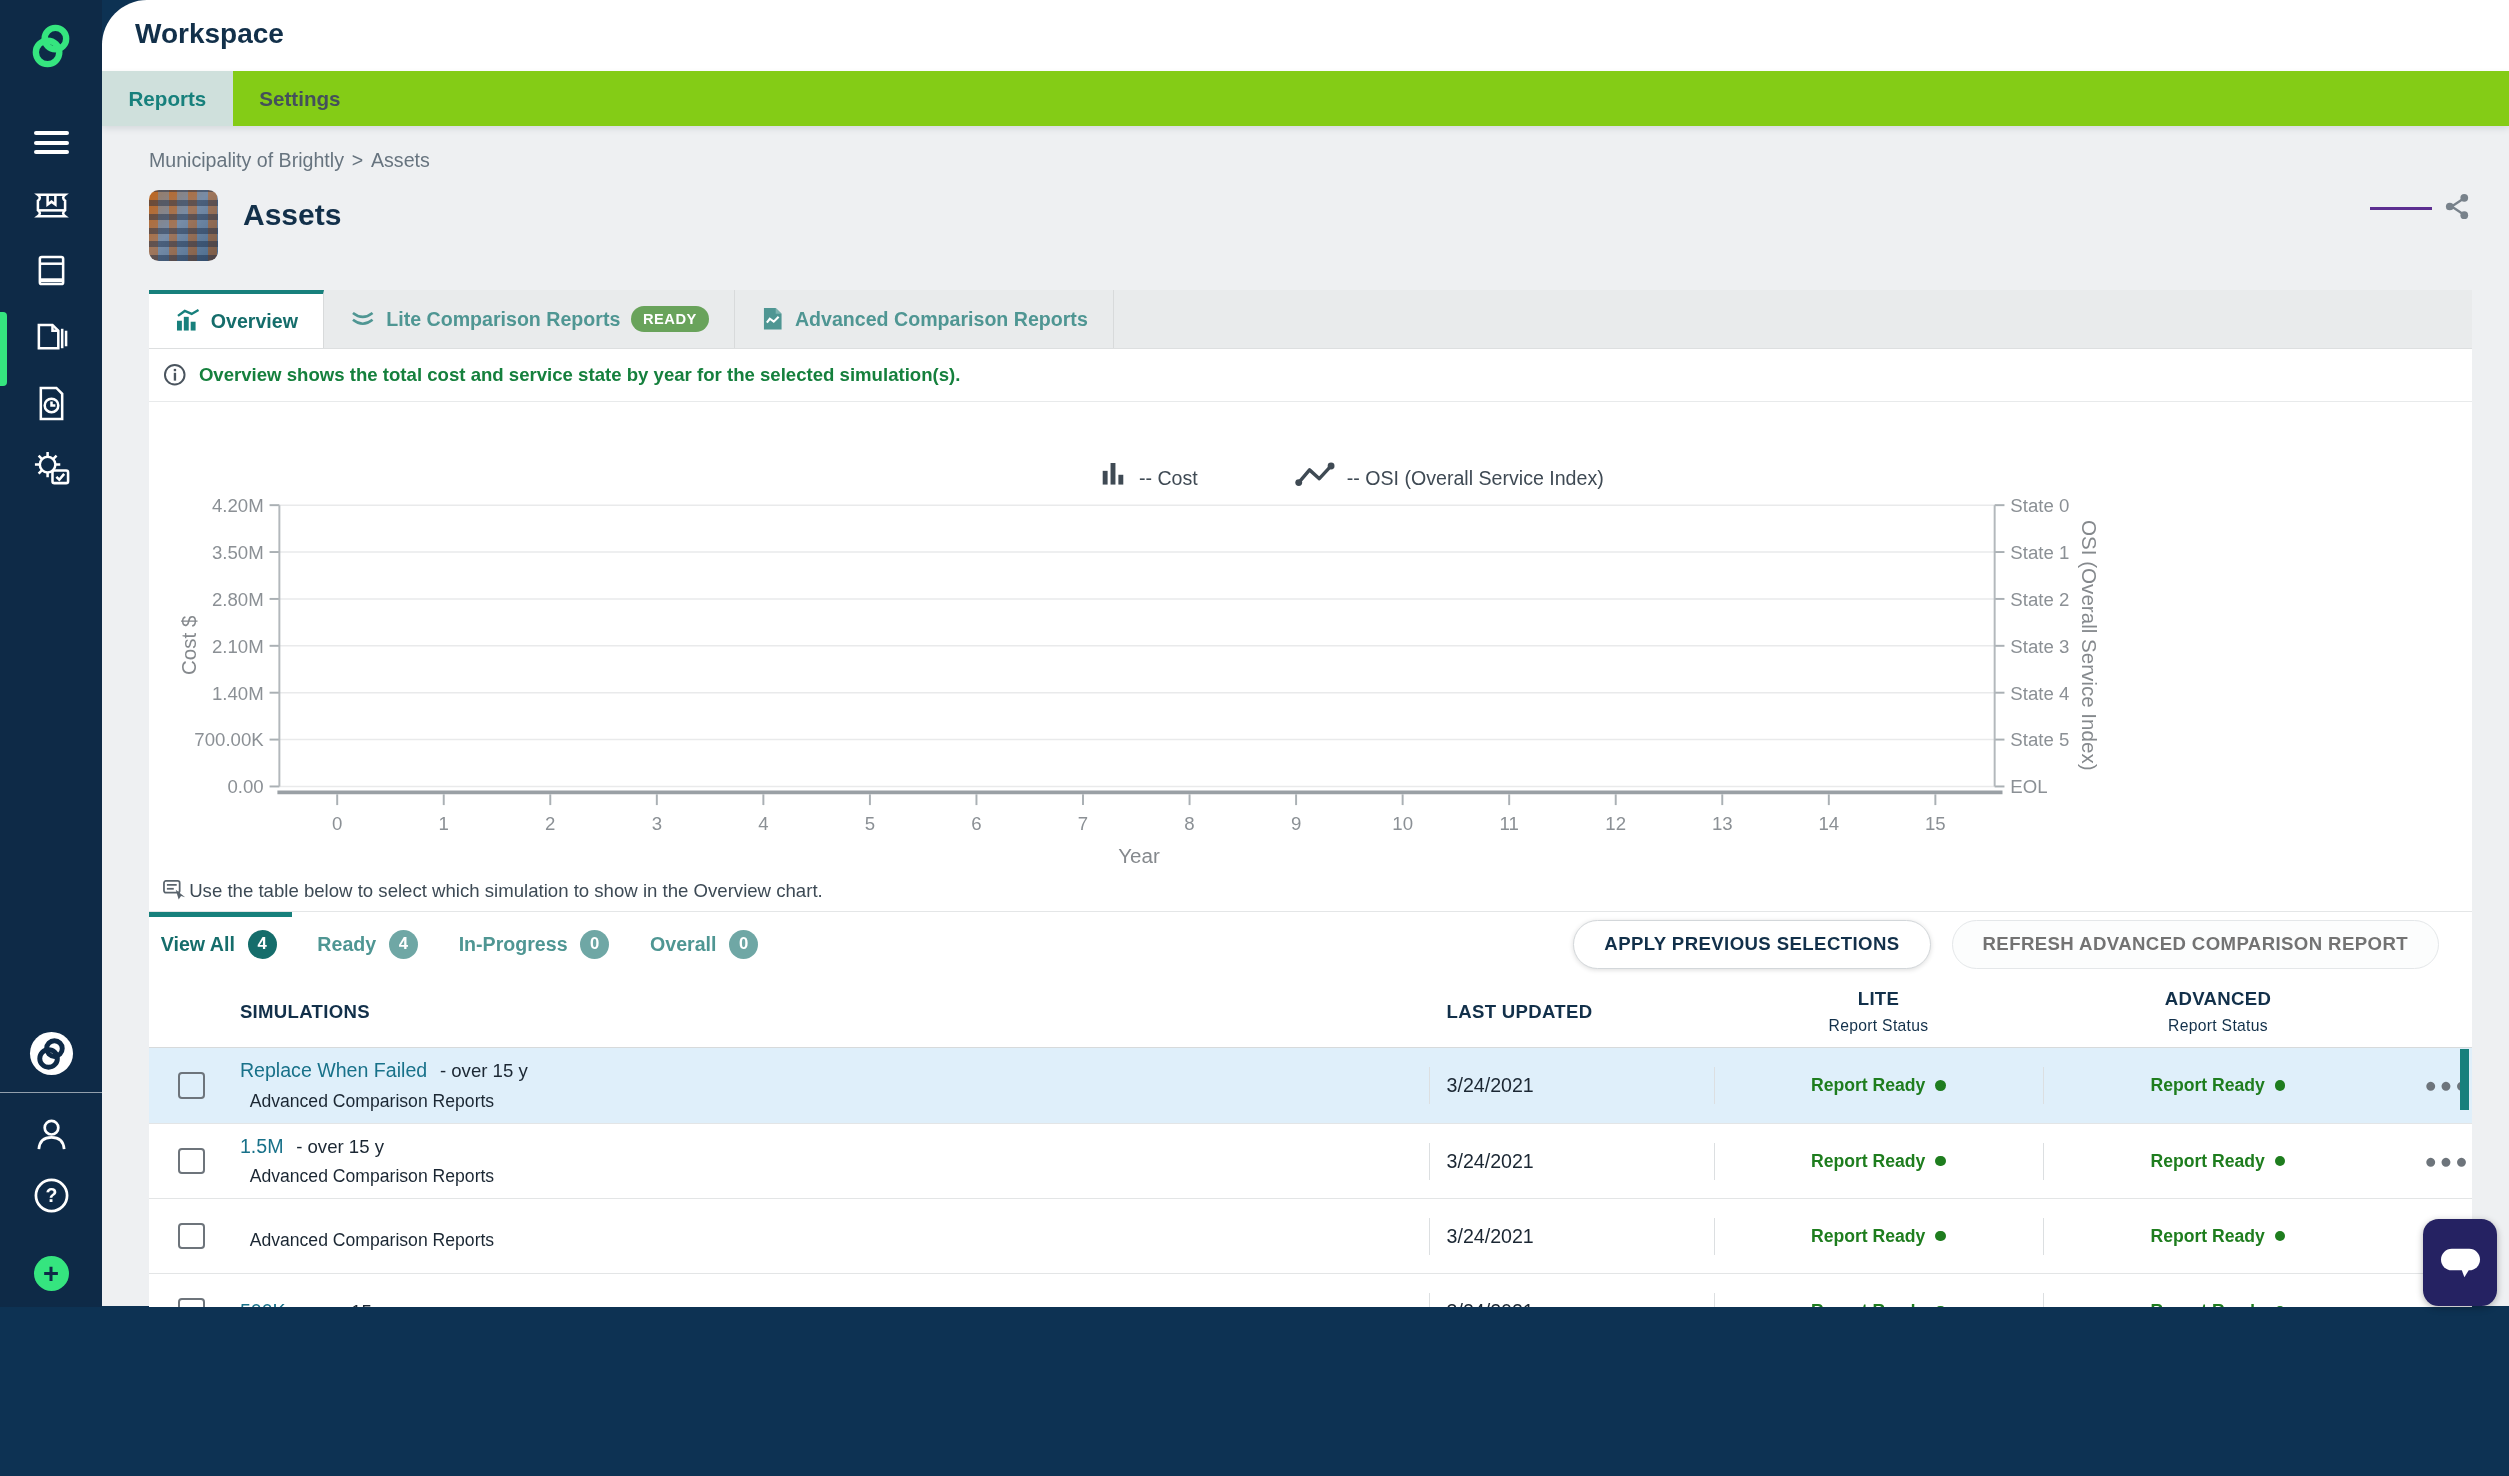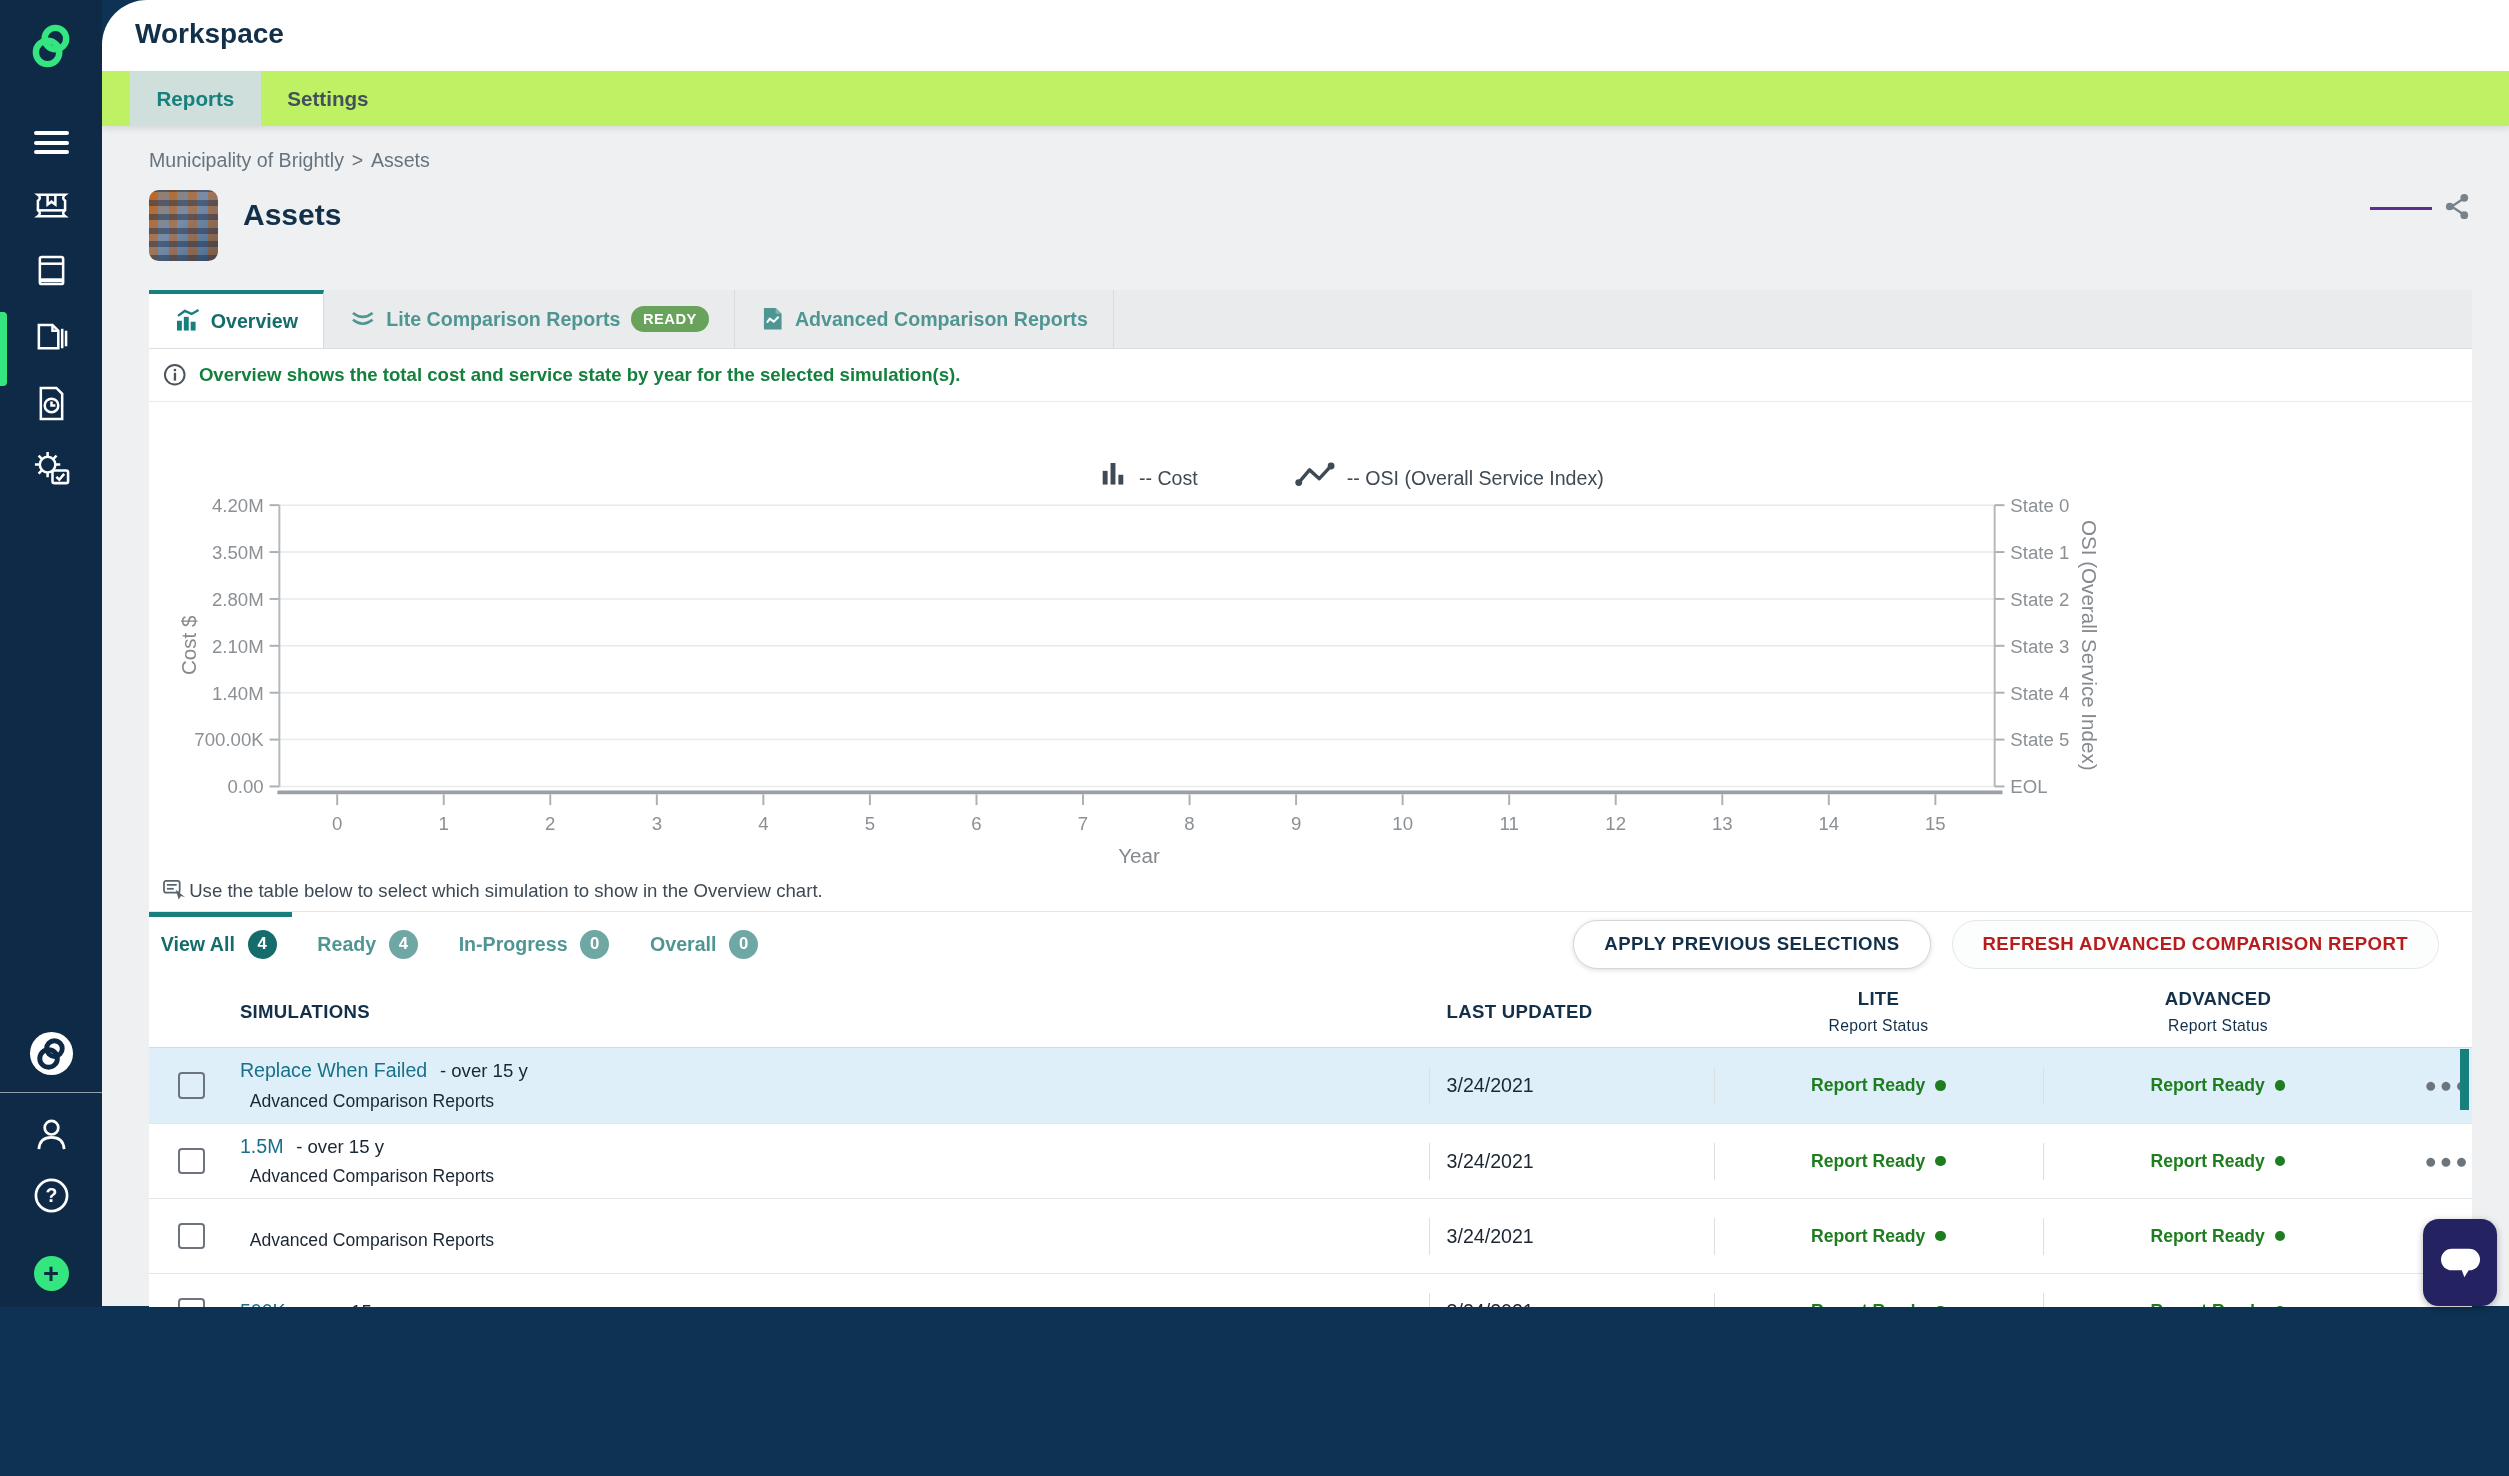--- a/index.html
+++ b/index.html
@@ -22,21 +22,21 @@
   .active-bar{position:absolute;left:0;top:312px;width:6.9px;height:74px;background:var(--green_brand);border-radius:0 3.9px 3.9px 0;z-index:11}
   .side-div{position:absolute;left:0;top:1092px;width:102px;height:1px;background:rgba(255,255,255,.55)}
   .brand-badge{top:1031px}
   .plus-btn{top:1256px}
   .plus-circle{width:35px;height:35px;border-radius:50%;background:var(--green_brand);color:#0e2a47;font-size:27.4px;font-weight:bold;display:flex;align-items:center;justify-content:center;line-height:1}
 
   
   .main{position:absolute;left:102px;top:0;width:2407px;height:1307px;z-index:5}
   .header{position:relative;height:71px;background:#fff;border-top-left-radius:45px}
   .h-title{position:absolute;left:33px;top:17.6px;font-size:28px;font-weight:bold;color:var(--navy)}
-  .tabstrip{height:55px;background:#bef264;display:flex;padding-left:28px;box-shadow:0 2.9px 6.9px rgba(20,40,60,.12);position:relative;z-index:3}
+  .tabstrip{height:55px;background:#84cc16;display:flex;box-shadow:0 2.9px 6.9px rgba(20,40,60,.12);position:relative;z-index:3}
   .nav-tab{height:55px;display:flex;align-items:center;padding:0 26.5px;font-size:20.6px;font-weight:bold;color:#44505b;cursor:pointer}
   .nav-tab.active{background:#cfe0dc;color:var(--accent_teal)}
   .content-bg{position:absolute;top:125px;left:0;width:2407px;height:1181px;background:var(--page_bg)}
   .breadcrumb{position:absolute;left:47px;top:149px;font-size:19.6px;color:#67747f;z-index:6}
   .breadcrumb span{margin-right:7.8px}
   .thumb{position:absolute;left:47px;top:190px;width:69px;height:71px;border-radius:9.8px;z-index:6;
     background:
       repeating-linear-gradient(0deg, rgba(20,40,70,.45) 0 5.9px, rgba(255,255,255,0) 5.9px 13.7px),
       repeating-linear-gradient(90deg, rgba(180,90,20,.5) 0 8.8px, rgba(90,130,170,.4) 8.8px 19.6px),
       linear-gradient(135deg,#c8742c 0%,#8a93a6 45%,#3c5a78 100%);}
@@ -59,21 +59,21 @@
   .note-row{height:41px;display:flex;align-items:center;gap:2px;padding-left:12.7px;border-bottom:1px solid #e4e6e7;font-size:18.6px;color:#3d4a55}
   .filter-row{height:64px;display:flex;align-items:stretch}
   .ftab{position:relative;display:flex;align-items:center;gap:12.7px;padding:0 29px 0 11.8px;font-size:19.6px;color:var(--teal_muted);font-weight:bold;cursor:pointer}
   .ftab.active{color:#156d6b}
   .ftab.active::before{content:'';position:absolute;left:0;top:0;right:13.7px;height:4.9px;background:var(--accent_teal)}
   .fbadge{min-width:29px;height:29px;border-radius:14.7px;background:#6fa7a5;color:#fff;font-size:16.7px;font-weight:bold;display:flex;align-items:center;justify-content:center;padding:0 5.9px}
   .ftab.active .fbadge{background:#156d6b}
   .filter-actions{margin-left:auto;display:flex;gap:21px;align-items:center;padding-right:33px}
   .btn{height:49px;border-radius:24.5px;padding:0 30px;font-size:18.6px;font-weight:bold;letter-spacing:0.4px;font-family:inherit;cursor:pointer;white-space:nowrap}
   .btn.primary{background:#fff;border:1px solid #d3d7da;color:var(--navy);box-shadow:0 1px 4.9px rgba(0,0,0,.14)}
-  .btn.disabled{background:#fcfdfd;border:1px solid #e4e7e9;color:#b91c1c;cursor:default}
+  .btn.disabled{background:#fcfdfd;border:1px solid #e4e7e9;color:#737373;cursor:default}
   .grid{display:grid;grid-template-columns:88px 1192px 285px 329px 350px 78px}
   .thead{height:72px;color:var(--navy);border-bottom:1px solid #d7dadb}
   .h-sim{grid-column:2;align-self:center;padding-left:2.9px;font-size:18.6px;font-weight:bold;letter-spacing:0.3px}
   .h-upd{grid-column:3;align-self:center;padding-left:17.6px;font-size:18.6px;font-weight:bold;letter-spacing:0.3px}
   .h-two{text-align:center;padding-top:11.8px;font-size:18.6px;font-weight:bold;letter-spacing:0.3px}
   .h-lite{grid-column:4}.h-adv{grid-column:5}
   .sub-h{font-size:15.7px;font-weight:normal;margin-top:7px}
   .trow{height:75px;position:relative;background:#fff}
   .trow + .trow{border-top:1px solid #e3e5e6}
   .trow.highlight{background:var(--row_highlight)}

